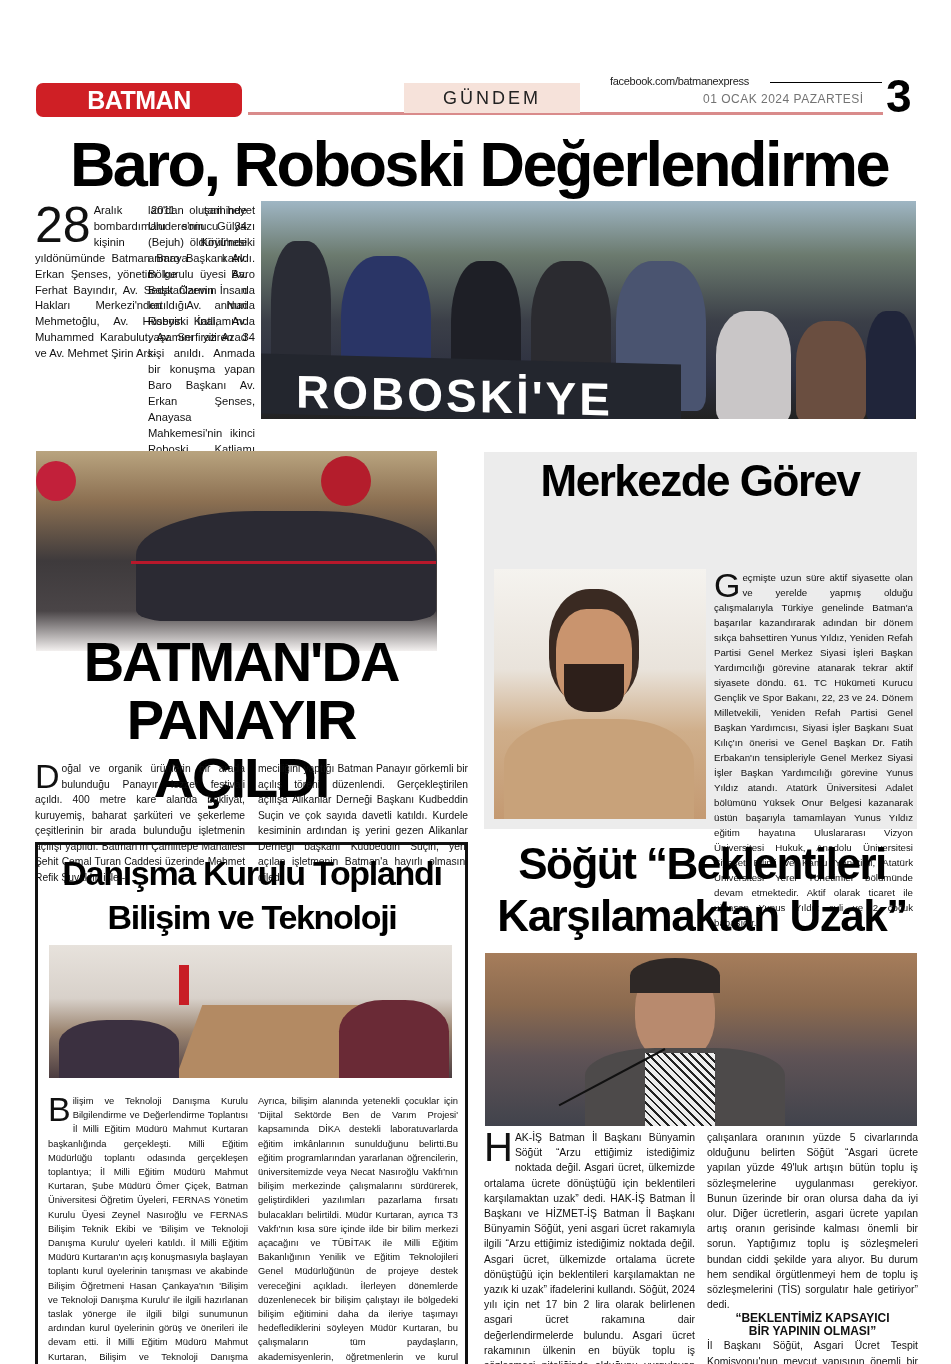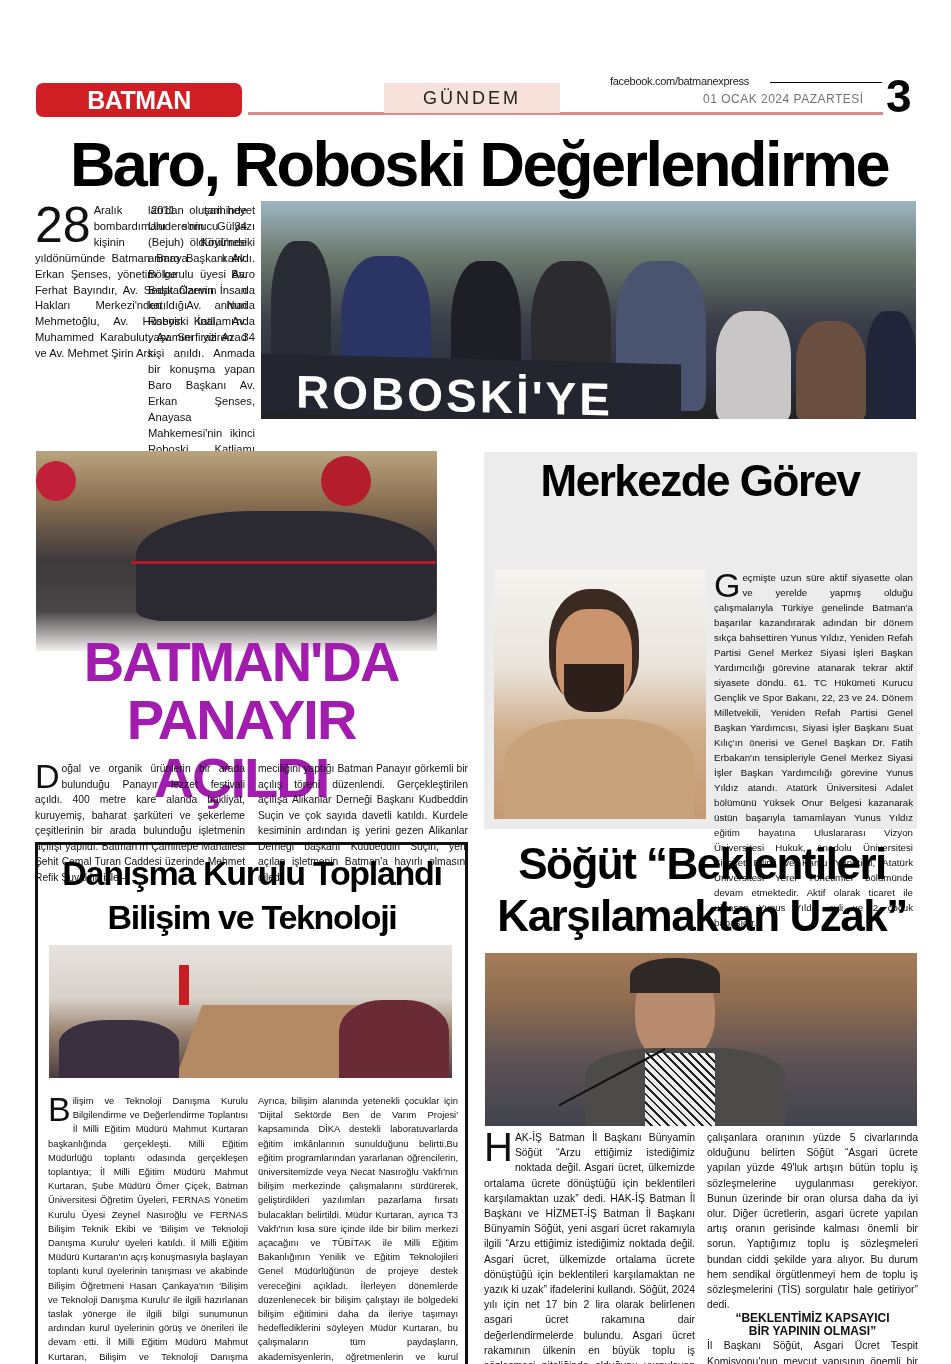--- a/index.html
+++ b/index.html
@@ -2,40 +2,40 @@
 <html><head>
 <meta charset="utf-8">
 <style>
   * { box-sizing: border-box; margin: 0; padding: 0; }
   body { width: 951px; height: 1364px; background: #ffffff; position: relative; font-family: "Liberation Sans", sans-serif; color: #111; overflow: hidden; }
   .abs { position: absolute; margin-top: 48px; }
 
   
   .logo { left: 36px; top: 35px; width: 206px; height: 34px; background: #cf1f25; color: #fff; font-family: "Liberation Sans", sans-serif; font-weight: 700; font-size: 25px; line-height: 34px; text-align: center; letter-spacing: -0.5px; font-stretch: condensed; transform-origin: left; border-radius: 7px; }
   .rule-line { left: 248px; top: 64px; width: 635px; height: 3px; background: #d98b8b; }
-  .section-box { left: 384px; top: 35px; width: 176px; height: 30px; background: #f6e2da; color: #222; font-size: 18px; letter-spacing: 3px; text-align: center; line-height: 30px; }
+  .section-box { left: 404px; top: 35px; width: 176px; height: 30px; background: #f6e2da; color: #222; font-size: 18px; letter-spacing: 3px; text-align: center; line-height: 30px; }
   .fb { left: 610px; top: 27px; font-size: 11px; color: #222; letter-spacing: -0.3px; }
   .fb-line { left: 770px; top: 34px; width: 112px; height: 1px; background: #000; }
   .date { left: 703px; top: 44px; font-size: 12px; color: #737373; letter-spacing: 0.5px; }
   .page-no { left: 886px; top: 24px; font-size: 46px; font-weight: 700; line-height: 48px; color: #000; }
 
   
   .headline1 { left: 34px; top: 76px; width: 890px; font-size: 63px; font-weight: 700; letter-spacing: -2.5px; line-height: 80px; color: #000; text-align: center; }
 
   .col-text { font-size: 11.2px; line-height: 15.9px; text-align: justify; color: #111; }
   .dropcap28 { float: left; font-size: 50px; line-height: 40px; margin-right: 3px; margin-top: 2px; font-weight: 400; }
   .dropcap { float: left; font-size: 34px; line-height: 28px; margin-right: 2px; margin-top: 1px; }
 
   .photo { overflow: hidden; }
   .photo-roboski { left: 261px; top: 153px; width: 655px; height: 218px; background: linear-gradient(180deg,#9fb6c4 0%,#6b7a6e 25%,#3b3f48 55%,#2d3040 80%,#222 100%); }
   .banner { position: absolute; left: 0; top: 158px; width: 420px; height: 60px; background: #23262e; color: #fff; font-weight: 700; font-size: 46px; letter-spacing: 3px; padding-left: 35px; line-height: 74px; transform: skewY(1.5deg); }
   .crowd { position: absolute; border-radius: 40% 40% 10% 10%; }
 
   .photo-panayir { left: 36px; top: 403px; width: 401px; height: 200px; background: linear-gradient(180deg,#b9a47f 0%,#8c7052 25%,#3e3a3c 55%,#4a4547 80%,#f3f0ef 100%); }
-  .headline-panayir { left: 36px; top: 585px; width: 410px; font-size: 56px; font-weight: 700; line-height: 58px; letter-spacing: -2px; text-align: center; color: #a21caf; }
+  .headline-panayir { left: 36px; top: 585px; width: 410px; font-size: 56px; font-weight: 700; line-height: 58px; letter-spacing: -2px; text-align: center; color: #000000; }
 
   
   .yunus-box { left: 484px; top: 404px; width: 433px; height: 377px; background: #ececec; }
   .headline-yunus { left: 490px; top: 404px; width: 420px; font-size: 44px; font-weight: 700; line-height: 57px; letter-spacing: -1.5px; text-align: center; color: #000; }
   .photo-yunus { left: 494px; top: 521px; width: 212px; height: 250px; background: linear-gradient(180deg,#f5f3ef 0%,#e9e3db 40%,#cfae8a 65%,#c49a72 100%); }
 
   
   .bilisim-box { left: 35px; top: 794px; width: 433px; height: 544px; border: 3px solid #111; }
   .headline-bilisim { left: 40px; top: 803px; width: 424px; font-size: 34px; font-weight: 700; line-height: 44px; letter-spacing: -1.3px; text-align: center; color: #000; }
   .photo-bilisim { left: 49px; top: 897px; width: 403px; height: 133px; background: linear-gradient(180deg,#e7e2dc 0%,#d8d1ca 40%,#9c8672 65%,#4b3c40 100%); }

